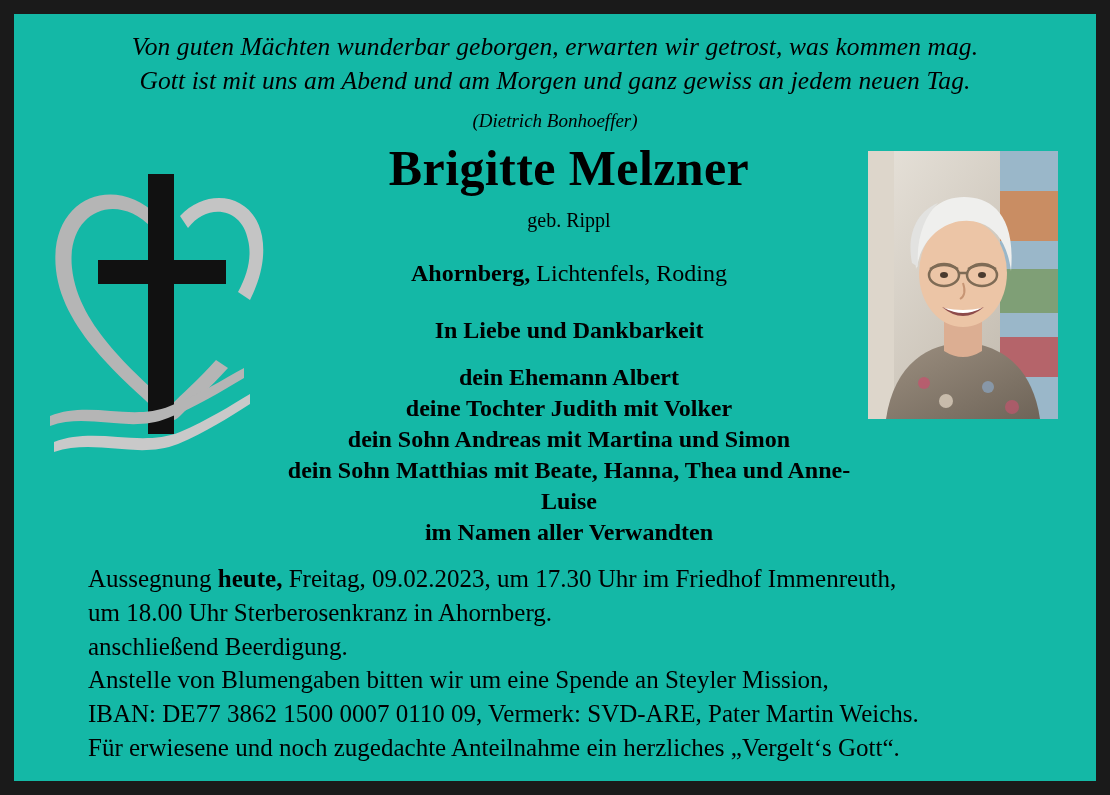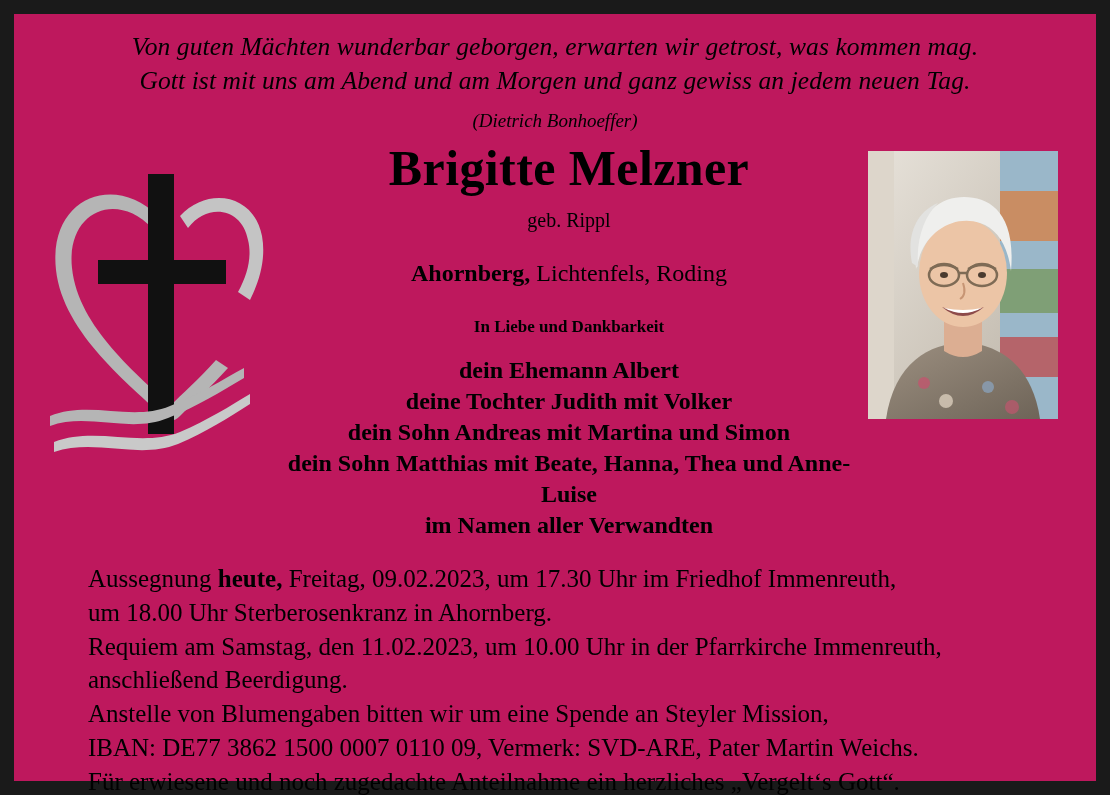--- a/index.html
+++ b/index.html
@@ -20,21 +20,21 @@
     height: 795px;
     box-sizing: border-box;
     border: 14px solid #1a1a1a;
     background: #ffffff;
   }
   .inner {
     position: relative;
     width: 100%;
     height: 100%;
     box-sizing: border-box;
-    background: #be185d;
+    background: #14b8a6;
   }
 
   
   .quote-block {
     padding-top: 16px;
     text-align: center;
   }
   .quote-line {
     font-style: italic;
     font-size: 25.5px;
@@ -93,21 +93,21 @@
     justify-content: center;
     gap: 96px;
   }
   .place {
     margin-top: 28px;
     font-size: 24px;
   }
   .place b { font-weight: bold; }
   .dedication {
     margin-top: 30px;
-    font-size: 17px;
+    font-size: 24px;
     font-weight: bold;
   }
   .family {
     margin-top: 18px;
   }
   .family-line {
     font-size: 24px;
     font-weight: bold;
     line-height: 1.3;
   }
@@ -227,21 +227,20 @@
         <div class="family-line">deine Tochter Judith mit Volker</div>
         <div class="family-line">dein Sohn Andreas mit Martina und Simon</div>
         <div class="family-line">dein Sohn Matthias mit Beate, Hanna, Thea und Anne-Luise</div>
         <div class="family-line plain">im Namen aller Verwandten</div>
       </div>
     </div>
 
     <div class="details">
       <div class="detail-line"><span>Aussegnung </span><b>heute,</b><span> Freitag, 09.02.2023, um 17.30 Uhr im Friedhof Immenreuth,</span></div>
       <div class="detail-line">um 18.00 Uhr Sterberosenkranz in Ahornberg.</div>
-      <div class="detail-line">Requiem am Samstag, den 11.02.2023, um 10.00 Uhr in der Pfarrkirche Immenreuth,</div>
       <div class="detail-line">anschließend Beerdigung.</div>
       <div class="detail-line">Anstelle von Blumengaben bitten wir um eine Spende an Steyler Mission,</div>
       <div class="detail-line">IBAN: DE77 3862 1500 0007 0110 09, Vermerk: SVD-ARE, Pater Martin Weichs.</div>
       <div class="detail-line">Für erwiesene und noch zugedachte Anteilnahme ein herzliches „Vergelt‘s Gott“.</div>
     </div>
 
   </div>
 </div>
 
 </body></html>

